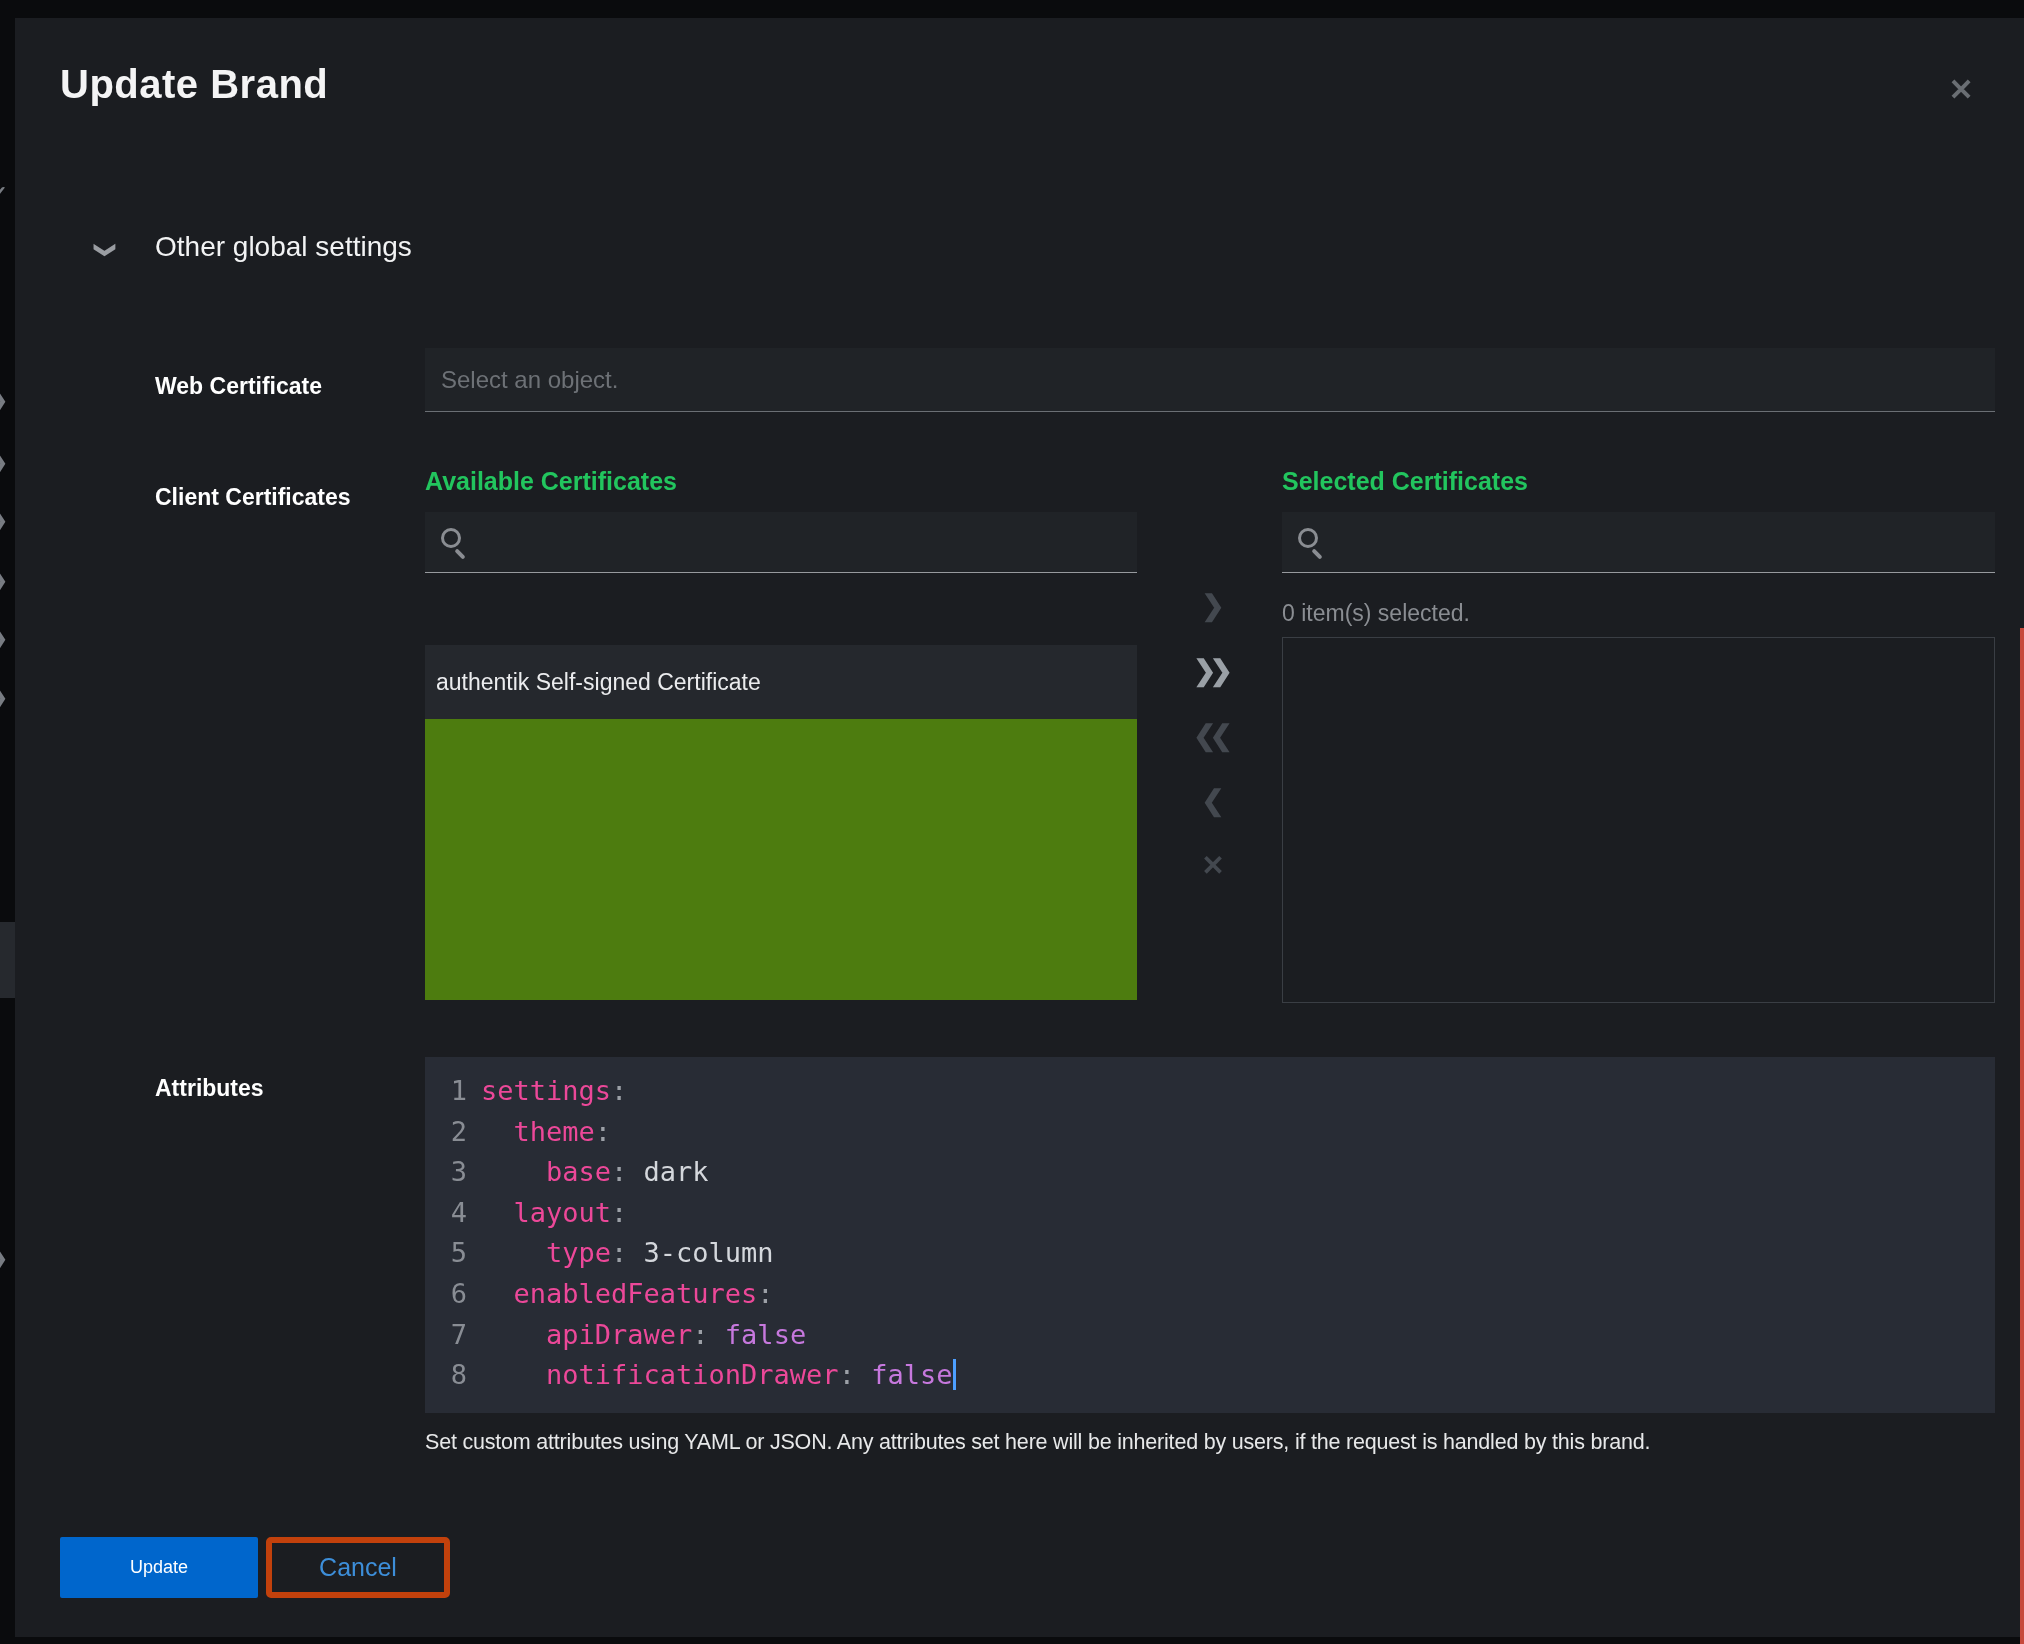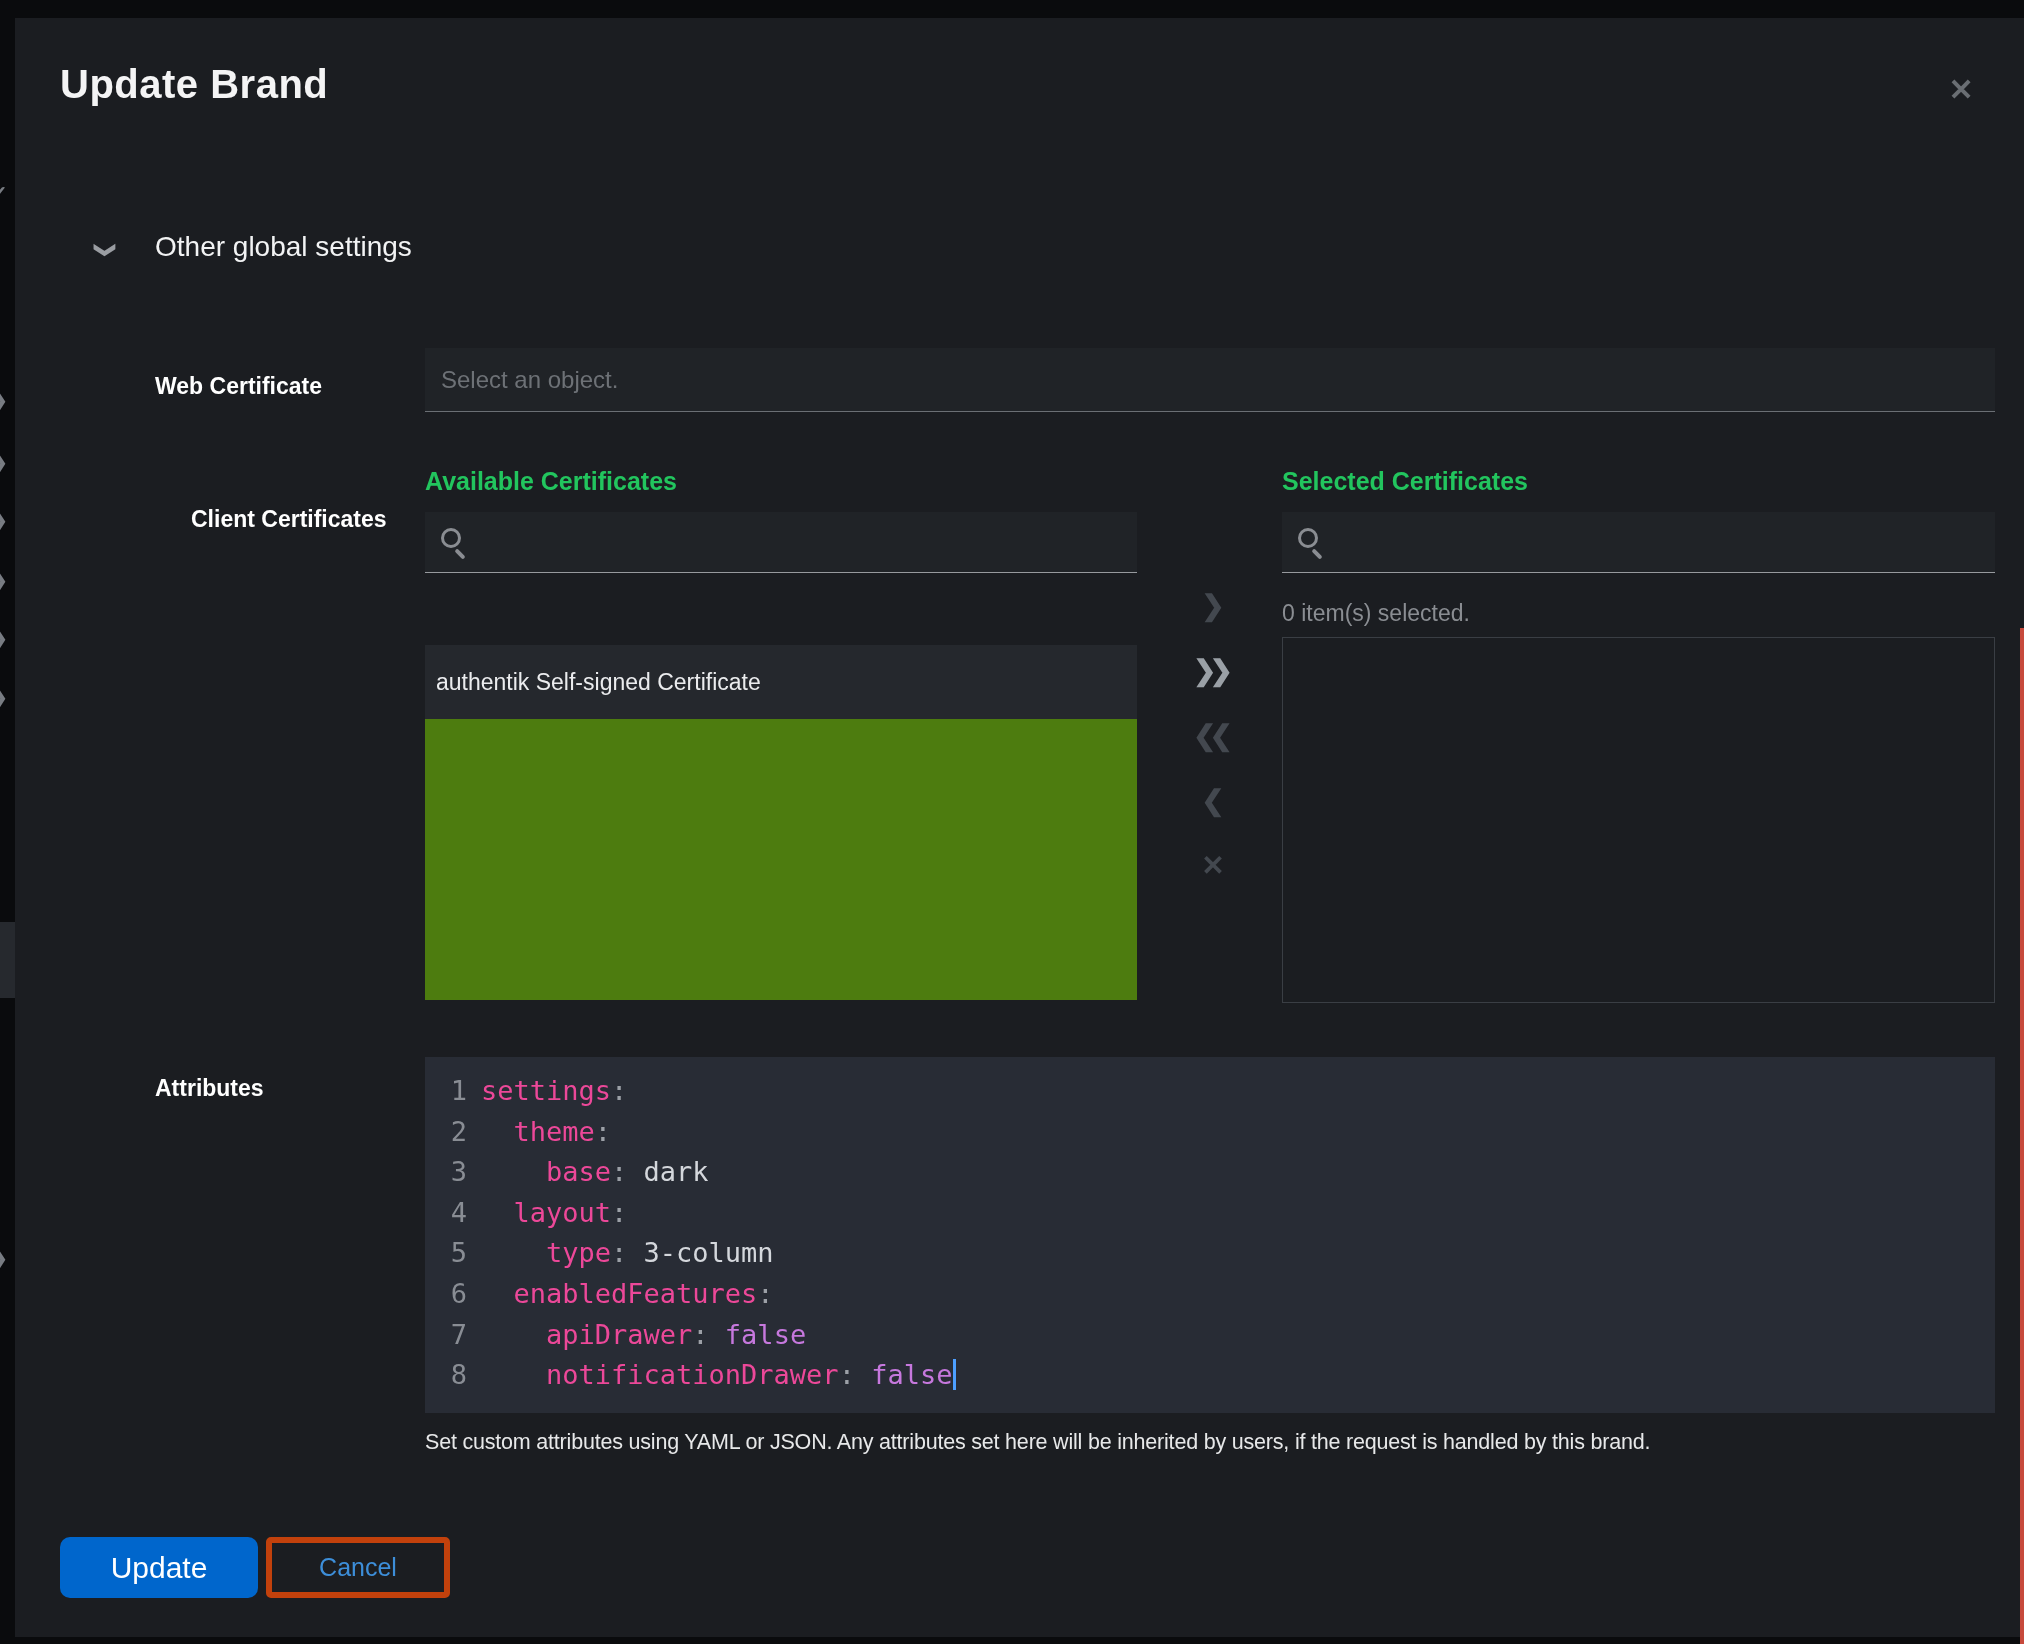--- a/index.html
+++ b/index.html
@@ -60,22 +60,22 @@
   .code-line .code { padding-left:14px; white-space:pre; }
   .code .c-key { color:#ec4899; }
   .code .c-punct { color:#9ca0a7; }
   .code .c-plain { color:#d4d7dc; }
   .code .c-bool { color:#c678dd; }
   .caret { display:inline-block; width:3px; height:31px; background:#4d9fff; vertical-align:text-bottom; margin-left:1px; }
 
   .help-text { position:absolute; left:410px; top:1412px; width:1560px; font-size:21.5px; color:#e7e8e9; letter-spacing:-0.2px; }
 
   
-  .btn-primary { position:absolute; left:45px; top:1519px; width:198px; height:61px; background:#0066cc; border:none; border-radius:10px;
-    color:#fff; font-size:30px; cursor:pointer; font-family:"Liberation Sans", sans-serif; }
+  .btn-primary { position:absolute; left:45px; top:1519px; width:198px; height:61px; background:#0066cc; border:none; border-radius:2px;
+    color:#fff; font-size:18px; cursor:pointer; font-family:"Liberation Sans", sans-serif; }
   .btn-secondary { position:absolute; left:251px; top:1519px; width:184px; height:61px; background:transparent; border:6px solid #c2410c; border-radius:5px;
     color:#3d8ed9; font-size:25px; cursor:pointer; font-family:"Liberation Sans", sans-serif; }
 </style>
 </head>
 <body>
 
 <div class="screen">
 
   <div class="edge-strip">
     <div id="edge-icons">
@@ -97,21 +97,21 @@
 
     <div class="modal-title">Update Brand</div>
     <button class="close-btn">✕</button>
 
     <div class="section-chevron"><span class="g">❯</span></div>
     <div class="section-label">Other global settings</div>
 
     <div class="form-label" style="left:140px; top:355px;">Web Certificate</div>
     <input class="pf-input" style="left: 410px; top: 330px; width: 1570px;" placeholder="Select an object.">
 
-    <div class="form-label" style="left:140px; top:488px;margin-left:36px;">Client Certificates</div>
+    <div class="form-label" style="left:140px; top:466px;">Client Certificates</div>
 
     <div class="col-header" style="left:410px; top:449px;">Available Certificates</div>
     <div class="col-header" style="left:1267px; top:449px;">Selected Certificates</div>
 
     <div class="search-box" style="left:410px; top:494px; width:712px;">
       <span class="search-icon"></span>
       <input class="search-input" style="">
     </div>
     <div class="search-box" style="left:1267px; top:494px; width:713px;">
       <span class="search-icon"></span>

